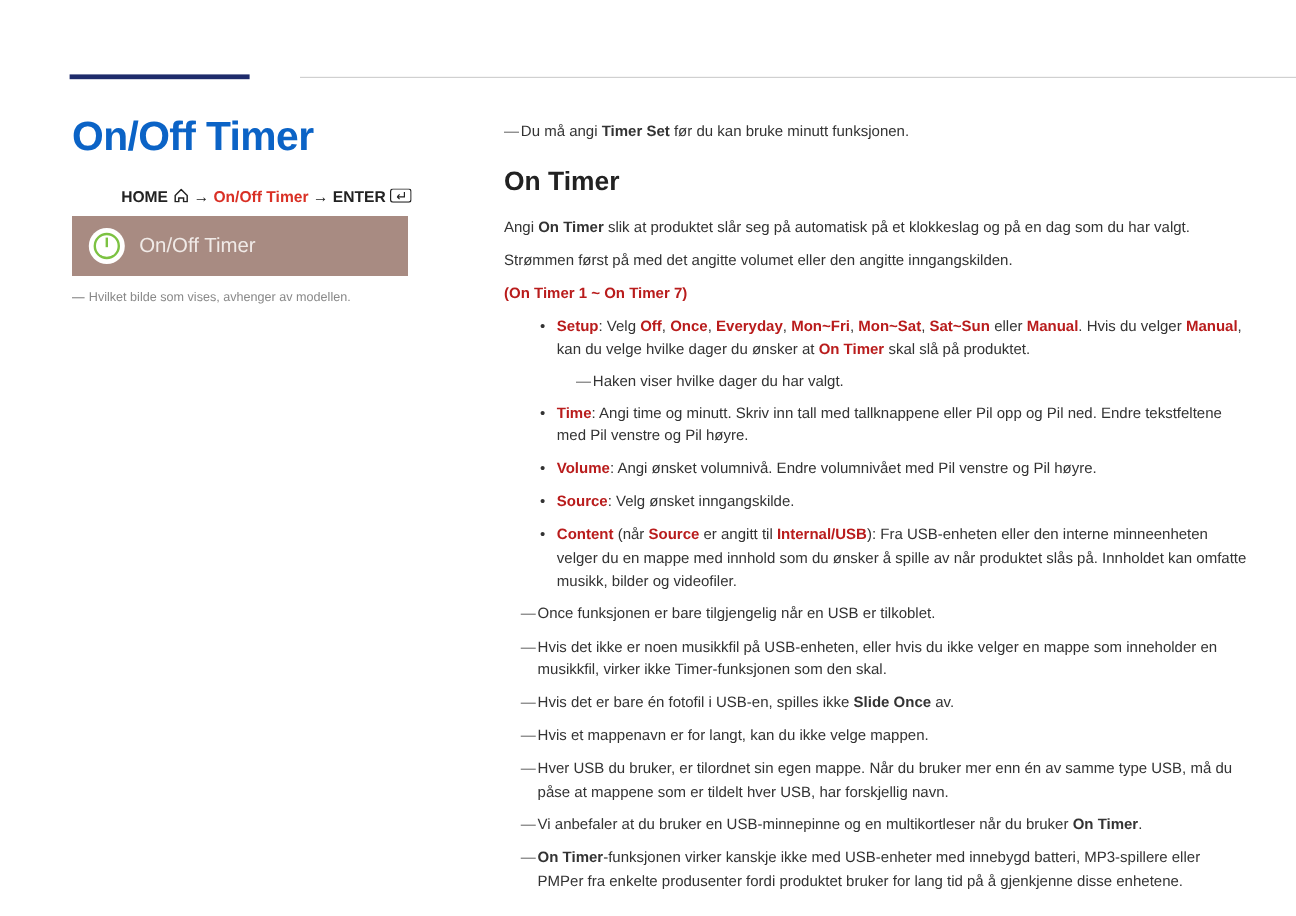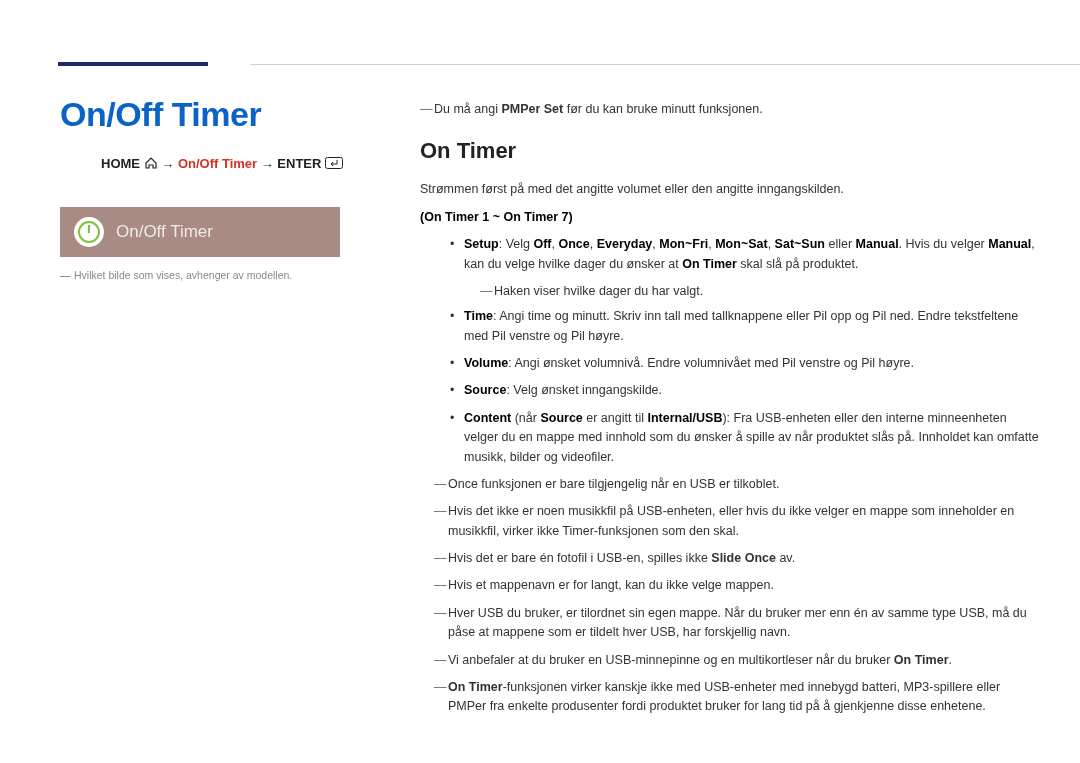--- a/index.html
+++ b/index.html
@@ -3,34 +3,34 @@
 <meta charset="utf-8">
 <style>
 * { margin: 0; padding: 0; box-sizing: border-box; }
 body { font-family: Arial, Helvetica, sans-serif; background: #fff; color: #222; width: 1080px; height: 763px; position: relative; }
 .page { padding: 60px 40px 40px 60px; display: flex; }
 .top-marker { position: absolute; top: 62px; left: 58px; width: 150px; height: 4px; background: #1e2b6b; }
 .top-rule { position: absolute; top: 64px; left: 250px; right: 0; height: 1px; background: #d0d0d0; }
 .left-col { width: 360px; flex-shrink: 0; padding-right: 40px; padding-top: 35px; }
 .right-col { flex: 1; padding-top: 40px; font-size: 12.5px; line-height: 1.55; color: #333; }
 .main-title { font-size: 34px; font-weight: bold; color: #0b63c6; margin-bottom: 22px; letter-spacing: -0.5px; }
-.breadcrumb { font-size: 13px; margin-bottom: 35px; font-weight: bold; padding-left: 41px; }
+.breadcrumb { font-size: 13px; margin-bottom: 8px; font-weight: bold; padding-left: 41px; }
 .breadcrumb .hl { color: #d93025; }
 .breadcrumb .arr { color: #222; font-weight: bold; }
 .breadcrumb .glyph { display:inline-block; vertical-align: middle; }
 .tile { background: #a88b82; width: 280px; height: 50px; display: flex; align-items: center; padding-left: 14px; margin-bottom: 12px; }
 .tile-icon { width: 30px; height: 30px; background: #fff; border-radius: 50%; display: flex; align-items: center; justify-content: center; margin-right: 12px; }
 .tile-icon-inner { width: 22px; height: 22px; border: 2px solid #7cc242; border-radius: 50%; position: relative; }
 .tile-icon-inner::after { content: ""; position: absolute; width: 2px; height: 8px; background: #7cc242; top: 2px; left: 50%; transform: translateX(-50%); }
 .tile-label { color: #f0eae7; font-size: 17px; font-weight: 300; }
 .small-note { font-size: 10.5px; color: #888; margin-left: 0; }
 .sub-heading { font-size: 22px; font-weight: bold; color: #222; margin-bottom: 12px; margin-top: 15px; }
 .right-col p { margin-bottom: 8px; }
 .right-col strong { font-weight: bold; }
-.red-bold { color: #000000; font-weight: bold; }
+.red-bold { color: #b91c1c; font-weight: bold; }
 .dash-item { display: flex; margin-bottom: 6px; }
 .dash-item .dash { width: 14px; flex-shrink: 0; color: #666; }
 .dash-item .dc { flex: 1; }
 .bullet-list { margin-left: 30px; }
 .bullet-item { display: flex; margin-bottom: 8px; }
 .bullet-item .dot { width: 14px; flex-shrink: 0; color: #333; }
 .bullet-item .bc { flex: 1; }
 .sub-dash { margin-left: 30px; }
 .notes-block { margin-left: 14px; }
 .notes-block .dash-item { margin-bottom: 8px; }
@@ -72,26 +72,29 @@
     <div class="dash-item small-note">
       <span class="dash">―</span>
       <span class="dc">Hvilket bilde som vises, avhenger av modellen.</span>
     </div>
   </div>
 
   <div class="right-col">
     <div class="dash-item">
       <span class="dash">―</span>
       <span class="dc">
-        <span>Du må angi </span><strong>PMPer Set</strong><span> før du kan bruke minutt funksjonen.</span>
+        <span>Du må angi </span><strong>Timer Set</strong><span> før du kan bruke minutt funksjonen.</span>
       </span>
     </div>
 
     <h2 class="sub-heading">On Timer</h2>
 
+    <p>
+      <span>Angi </span><strong>On Timer</strong><span> slik at produktet slår seg på automatisk på et klokkeslag og på en dag som du har valgt.</span>
+    </p>
     <p>Strømmen først på med det angitte volumet eller den angitte inngangskilden.</p>
     <p class="red-bold">(On Timer 1 ~ On Timer 7)</p>
 
     <div class="bullet-list">
       <div class="bullet-item">
         <span class="dot">•</span>
         <span class="bc">
           <span class="red-bold">Setup</span><span>: Velg </span><span class="red-bold">Off</span><span>, </span><span class="red-bold">Once</span><span>, </span><span class="red-bold">Everyday</span><span>, </span><span class="red-bold">Mon~Fri</span><span>, </span><span class="red-bold">Mon~Sat</span><span>, </span><span class="red-bold">Sat~Sun</span><span> eller </span><span class="red-bold">Manual</span><span>. Hvis du velger </span><span class="red-bold">Manual</span><span>, kan du velge hvilke dager du ønsker at </span><span class="red-bold">On Timer</span><span> skal slå på produktet.</span>
         </span>
       </div>

